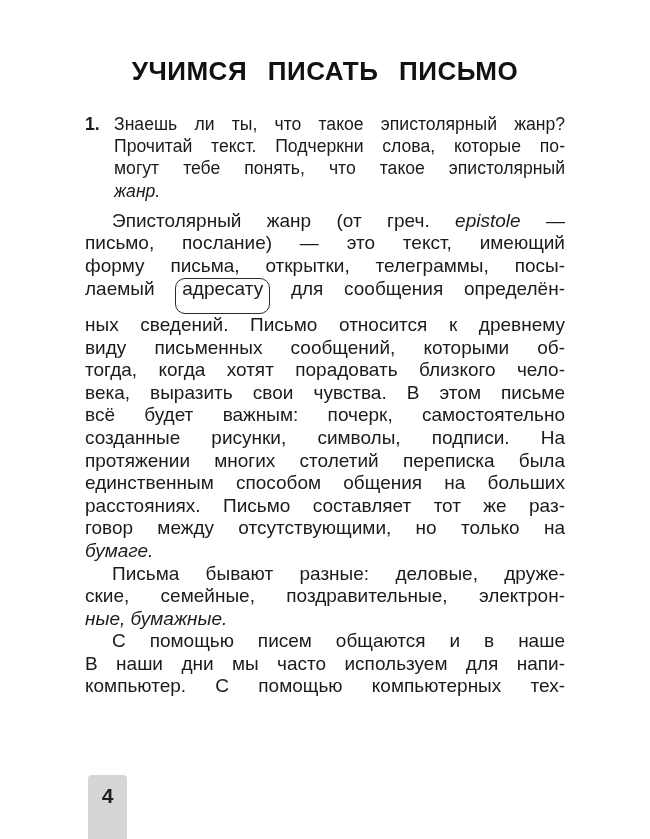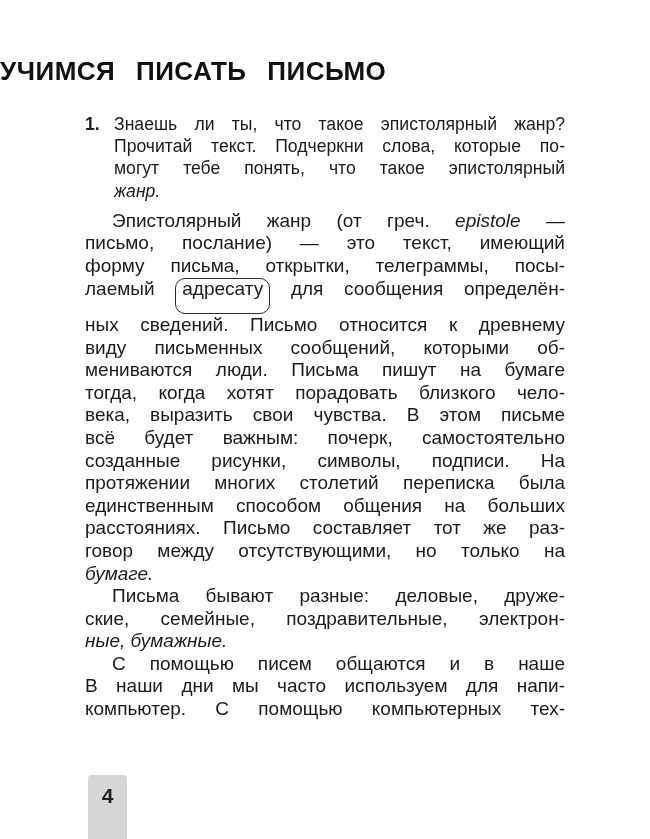--- a/index.html
+++ b/index.html
@@ -2,21 +2,21 @@
 <html><head>
 <meta charset="utf-8">
 <style>
   html,body{margin:0;padding:0;background:#888;}
   .page{
     width:650px;height:839px;margin:0 auto;position:relative;
     background:#ffffff;overflow:hidden;color:#1b1b1b;
     font-family:"Liberation Sans",sans-serif;
   }
   .title{
-    margin-top:56px;font-size:26px;font-weight:700;
+    margin-top:56px;text-align:center;font-size:26px;font-weight:700;
     letter-spacing:0.5px;word-spacing:13px;color:#111;
   }
   .exercise{
     margin:26px 85px 0 85px;position:relative;padding-left:29px;
     font-size:17.6px;line-height:22.2px;
   }
   .exercise-number{position:absolute;left:0;top:0;font-weight:700;}
   .body-text{
     margin:8px 85px 0 85px;font-size:19px;line-height:22.6px;
   }
@@ -52,21 +52,20 @@
   </div>
 
   <div class="body-text">
       <div class="para">
         <div class="jline indent">Эпистолярный жанр (от греч. <span class="ital">epistole</span> —</div>
         <div class="jline">письмо, послание) — это текст, имеющий</div>
         <div class="jline">форму письма, открытки, телеграммы, посы-</div>
         <div class="jline">лаемый <span class="boxed">адресату</span> для сообщения определён-</div>
         <div class="jline">ных сведений. Письмо относится к древнему</div>
         <div class="jline">виду письменных сообщений, которыми об-</div>
-        <div class="jline">мениваются люди. Письма пишут на бумаге</div>
         <div class="jline">тогда, когда хотят порадовать близкого чело-</div>
         <div class="jline">века, выразить свои чувства. В этом письме</div>
         <div class="jline">всё будет важным: почерк, самостоятельно</div>
         <div class="jline">созданные рисунки, символы, подписи. На</div>
         <div class="jline">протяжении многих столетий переписка была</div>
         <div class="jline">единственным способом общения на больших</div>
         <div class="jline">расстояниях. Письмо составляет тот же раз-</div>
         <div class="jline">говор между отсутствующими, но только на</div>
         <div class="jline endline">бумаге.</div>
       </div>

